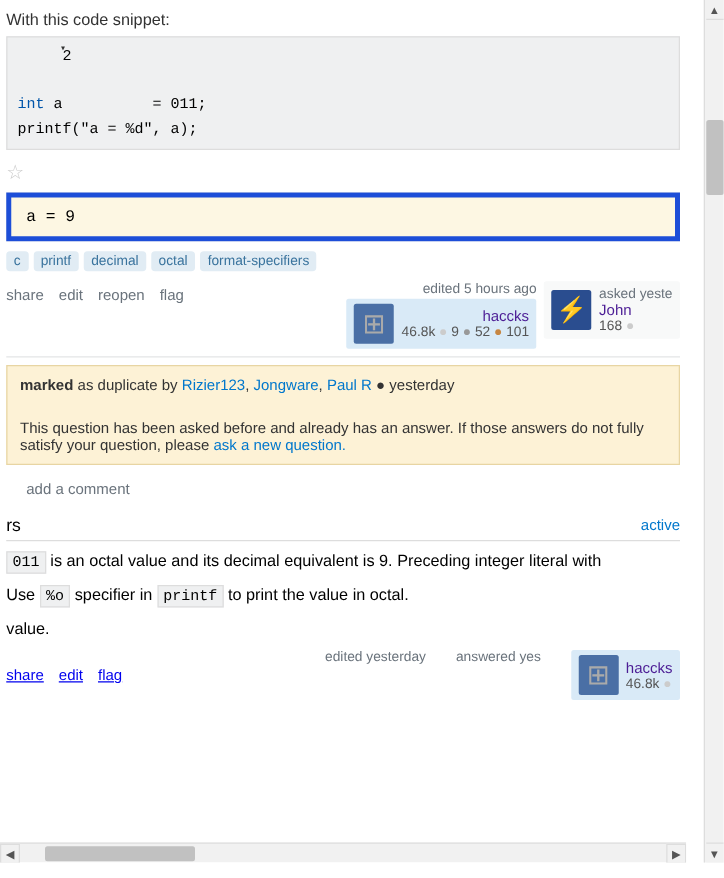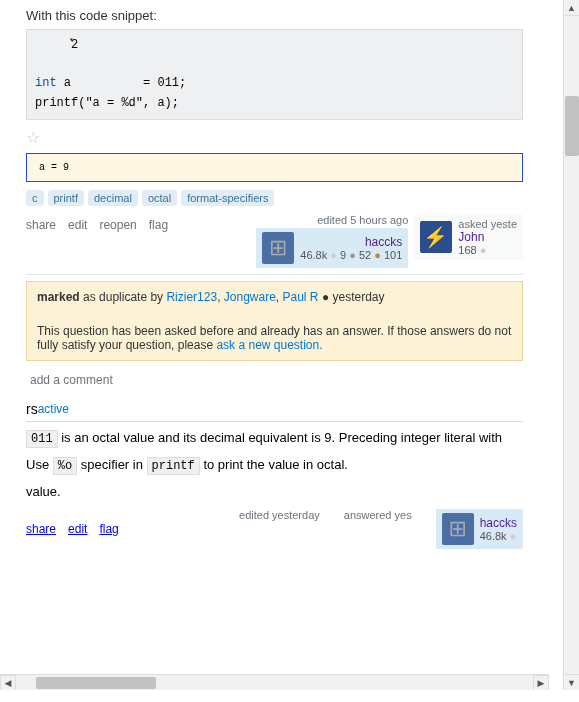--- a/index.html
+++ b/index.html
@@ -119,25 +119,25 @@
       gap: 4px;
     }
 
     .star-icon {
       color: #ccc;
       font-size: 16px;
     }
 
     .result-box {
       background: #fdf7e3;
-      border: 1px solid #1d4ed8;
+      border: 4px solid #1d4ed8;
       padding: 8px 12px;
       margin: 6px 0;
       font-family: 'Courier New', monospace;
-      font-size: 10px;
+      font-size: 13px;
     }
 
     .tags-row {
       display: flex;
       gap: 4px;
       flex-wrap: wrap;
       margin: 8px 0;
     }
 
     .tag {
@@ -225,26 +225,26 @@
     .link-blue {
       color: #0077cc;
       text-decoration: none;
     }
 
     .add-comment {
       color: #6a737c;
       font-size: 12px;
       text-decoration: none;
       display: inline-block;
-      margin: 6px 4px;
+      margin: 6px 16px;
     }
 
     .answers-header {
       display: flex;
-      justify-content: flex-start;
+      justify-content: space-between;
       align-items: center;
       margin: 8px 0 6px 0;
       font-size: 14px;
       font-weight: normal;
       border-bottom: 1px solid #ddd;
       padding-bottom: 4px;
     }
 
     .active-badge {
       color: #0077cc;
@@ -278,21 +278,21 @@
       color: #6a737c;
       margin-top: 4px;
     }
   </style>
 </head>
 <body>
 
 <div style="display:flex; width:579px; height:702px;">
 
   <div class="main-content">
-    <div class="content-area" style="padding: 6px 26px; height: 674px; overflow: hidden;">
+    <div class="content-area" style="padding: 6px 5px; height: 674px; overflow: hidden;">
 
       
       <div class="code-section">
         <div class="code-intro">With this code snippet:</div>
         <div class="code-block"><span class="keyword">int</span> a<span style="display:inline-block; position:relative;">2
           <span style="position:absolute; top:-2px; left:-2px; font-size:8px; color:#333;">▾</span>
         </span>= 011;
 printf("a = %d", a);</div>
       </div>
 

